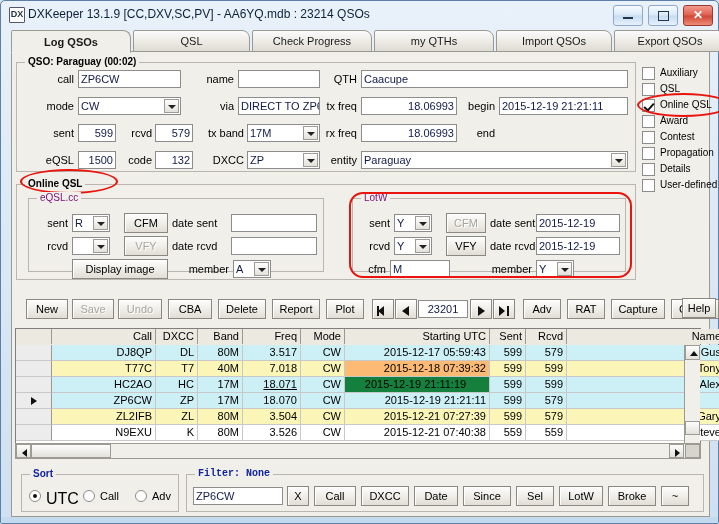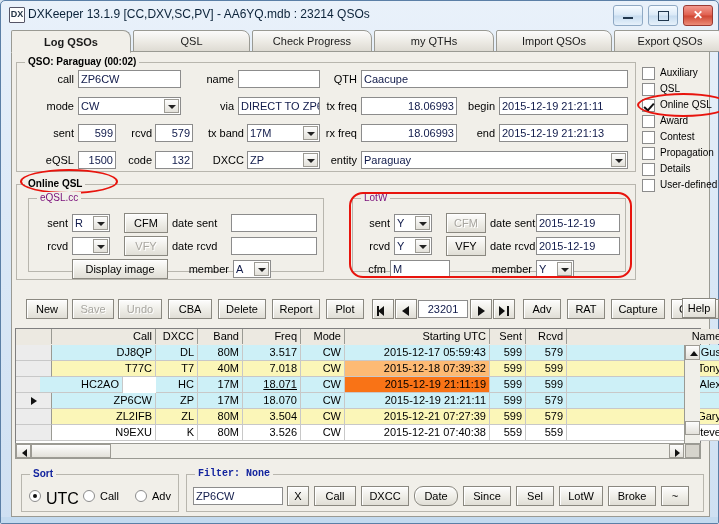--- a/index.html
+++ b/index.html
@@ -216,21 +216,20 @@
     <div class="lbl" style="left:104px;top:75px;width:36px;">rcvd</div>
     <div class="tf r" style="left:143px;top:72px;width:38px;">579</div>
     <div class="lbl" style="left:183px;top:75px;width:49px;">tx band</div>
     <div class="cb" style="left:235px;top:72px;width:73px;">
       <span>17M</span>
       <span class="arrow"></span>
     </div>
     <div class="lbl" style="left:306px;top:75px;width:39px;">rx freq</div>
     <div class="tf r" style="left:349px;top:72px;width:96px;">18.06993</div>
     <div class="lbl" style="left:447px;top:75px;width:36px;">end</div>
-    <div class="tf" style="left:487px;top:72px;width:129px;">2015-12-19  21:21:13</div>
 
     <div class="lbl" style="left:10px;top:102px;width:52px;">eQSL</div>
     <div class="tf r" style="left:66px;top:99px;width:38px;">1500</div>
     <div class="lbl" style="left:104px;top:102px;width:36px;">code</div>
     <div class="tf r" style="left:143px;top:99px;width:38px;">132</div>
     <div class="lbl" style="left:183px;top:102px;width:49px;">DXCC</div>
     <div class="cb" style="left:235px;top:99px;width:73px;">
       <span>ZP</span>
       <span class="arrow"></span>
     </div>
@@ -389,26 +388,26 @@
           <div class="td" style="left: 182px; width: 45px; background: rgb(251, 246, 184);">40M</div>
           <div class="td" style="left: 227px; width: 58px; background: rgb(251, 246, 184);">7.018</div>
           <div class="td" style="left: 285px; width: 44px; background: rgb(251, 246, 184);">CW</div>
           <div class="td" style="left: 329px; width: 145px; background: #fdba74;">2015-12-18  07:39:32</div>
           <div class="td" style="left: 474px; width: 36px; background: rgb(251, 246, 184);">599</div>
           <div class="td" style="left: 510px; width: 41px; background: rgb(251, 246, 184);">599</div>
           <div class="td" style="left: 551px; width: 158px; background: rgb(251, 246, 184);">Tony</div>
         </div>
         <div class="trow" style="top: 48px;">
           <div class="td sel" style="left: 0px; width: 36px;"></div>
-          <div class="td" style="left: 24px; width: 83px; background: rgb(205, 240, 247);">HC2AO</div>
+          <div class="td" style="left: 36px; width: 104px; background: rgb(205, 240, 247);">HC2AO</div>
           <div class="td" style="left: 140px; width: 42px; background: rgb(205, 240, 247);">HC</div>
           <div class="td" style="left: 182px; width: 45px; background: rgb(205, 240, 247);">17M</div>
           <div class="td" style="left: 227px; width: 58px; background: rgb(205, 240, 247); text-decoration: underline;">18.071</div>
           <div class="td" style="left: 285px; width: 44px; background: rgb(205, 240, 247);">CW</div>
-          <div class="td" style="left: 329px; width: 145px; background: #f97316;">2015-12-19  21:11:19</div>
+          <div class="td" style="left: 329px; width: 145px; background: #15803d; text-align: center;">2015-12-19  21:11:19</div>
           <div class="td" style="left: 474px; width: 36px; background: rgb(205, 240, 247);">599</div>
           <div class="td" style="left: 510px; width: 41px; background: rgb(205, 240, 247);">599</div>
           <div class="td" style="left: 551px; width: 158px; background: rgb(205, 240, 247);">Alex</div>
         </div>
         <div class="trow" style="top: 64px;">
           <div class="td sel" style="left: 0px; width: 36px;">
             <span class="tri" style="left: 15px; top: 4px; border-top: 4px solid transparent; border-bottom: 4px solid transparent; border-left: 6px solid rgb(17, 17, 17);"></span>
           </div>
           <div class="td" style="left: 36px; width: 104px; background: rgb(205, 240, 247);">ZP6CW</div>
           <div class="td" style="left: 140px; width: 42px; background: rgb(205, 240, 247);">ZP</div>
@@ -477,21 +476,21 @@
   <div class="radio" style="left:134px;top:489px;"></div>
   <div class="chklbl" style="left:151px;top:489px;font-size:11px;">Adv</div>
 
   <div class="grp" style="left:185px;top:473px;width:518px;height:38px;">
     <div class="grp-title" style="color:#12239e;font-family:Liberation Mono, monospace;">Filter: None</div>
   </div>
   <div class="tf" style="left:192px;top:486px;width:90px;">ZP6CW</div>
   <div class="btn" style="left:286px;top:485px;width:22px;">X</div>
   <div class="btn" style="left:313px;top:485px;width:42px;">Call</div>
   <div class="btn" style="left:360px;top:485px;width:48px;">DXCC</div>
-  <div class="btn" style="left:413px;top:485px;width:44px;border-radius:9px;">Date</div>
+  <div class="btn" style="left:413px;top:485px;width:44px;">Date</div>
   <div class="btn" style="left:462px;top:485px;width:48px;">Since</div>
   <div class="btn" style="left:515px;top:485px;width:38px;">Sel</div>
   <div class="btn" style="left:558px;top:485px;width:44px;">LotW</div>
   <div class="btn" style="left:607px;top:485px;width:48px;">Broke</div>
   <div class="btn" style="left:660px;top:485px;width:28px;">~</div>
 
   <div class="statusbar"></div>
 </div>
 
 </body></html>

